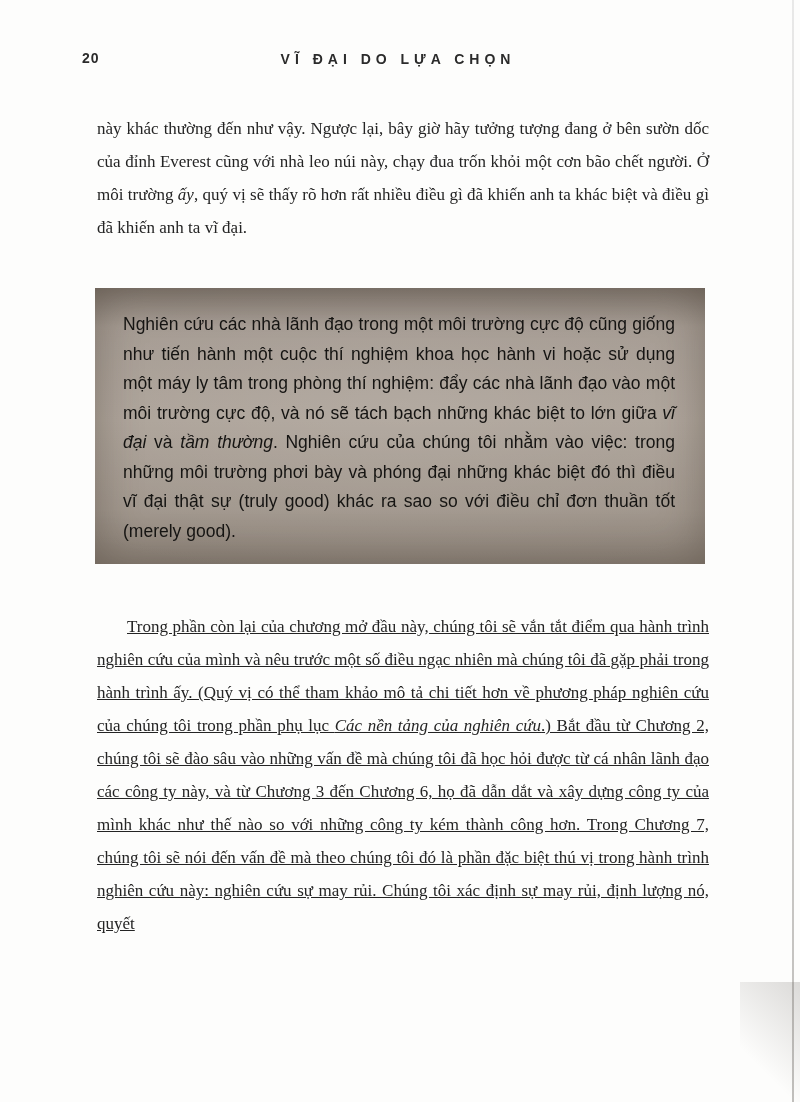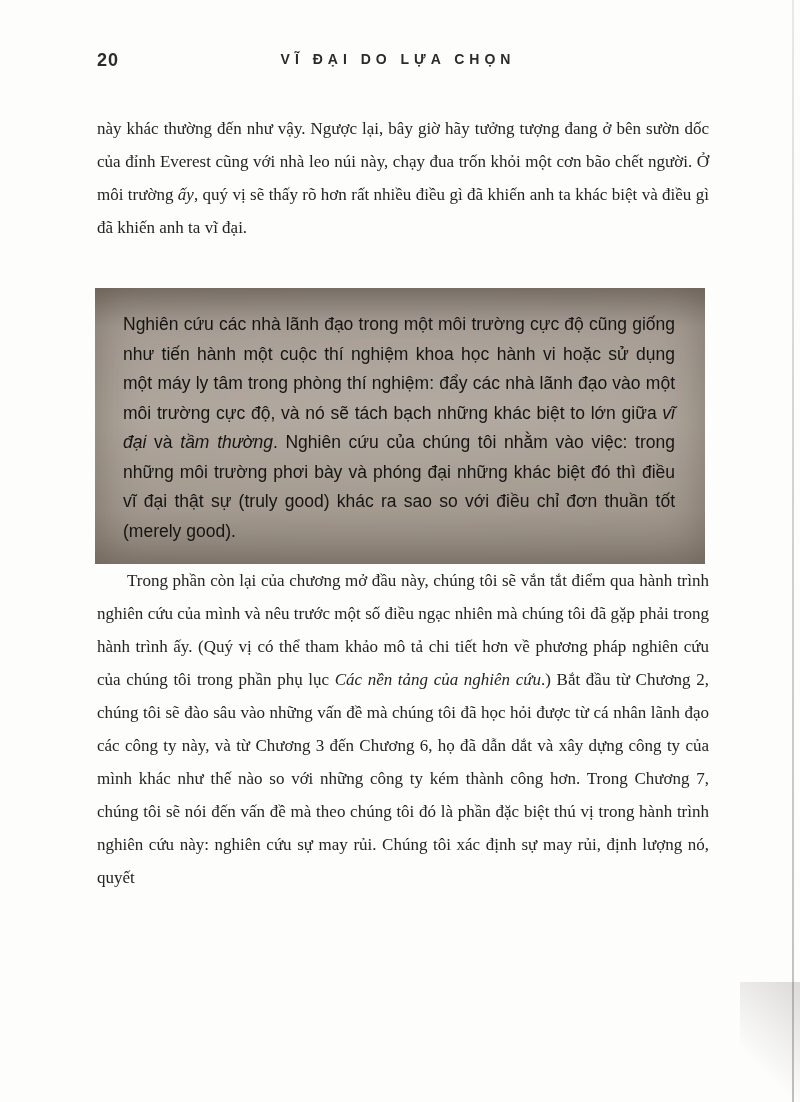--- a/index.html
+++ b/index.html
@@ -39,23 +39,23 @@
   .header {
     position: relative;
     height: 22px;
     margin-top: 50px;
     font-family: "Liberation Sans", "DejaVu Sans", sans-serif;
     font-weight: bold;
     color: #2b2b2b;
   }
   .page-num {
     position: absolute;
-    left: 97px;
+    left: 82px;
     top: 0;
-    font-size: 18px;
+    font-size: 14px;
     letter-spacing: 1px;
     text-align: center;
   }
   .running-title {
     position: absolute;
     left: 0;
     right: 4px;
     top: 1px;
     text-align: center;
     font-size: 14px;
@@ -63,21 +63,21 @@
   }
 
   .para {
     margin: 0 91px 0 97px;
     font-size: 17px;
     line-height: 33px;
     text-align: justify;
     color: #242424;
   }
   .para-1 { margin-top: 40px; }
-  .para-2 { text-indent: 30px; }
+  .para-2 { margin-top: 46px; text-indent: 30px; text-decoration: underline; }
 
   .quote-box {
     margin: 44px 95px 0 95px;
     padding: 22px 30px 18px 28px;
     box-sizing: border-box;
     background:
       radial-gradient(130% 100% at 50% 42%, rgba(255,255,255,0.10), rgba(0,0,0,0) 65%),
       linear-gradient(180deg, #837970 0%, #a39990 14%, #aba197 48%, #a0968c 80%, #8d8379 100%);
     box-shadow: inset 0 0 46px rgba(55, 45, 35, 0.38);
     font-family: "Liberation Sans", "DejaVu Sans", sans-serif;

